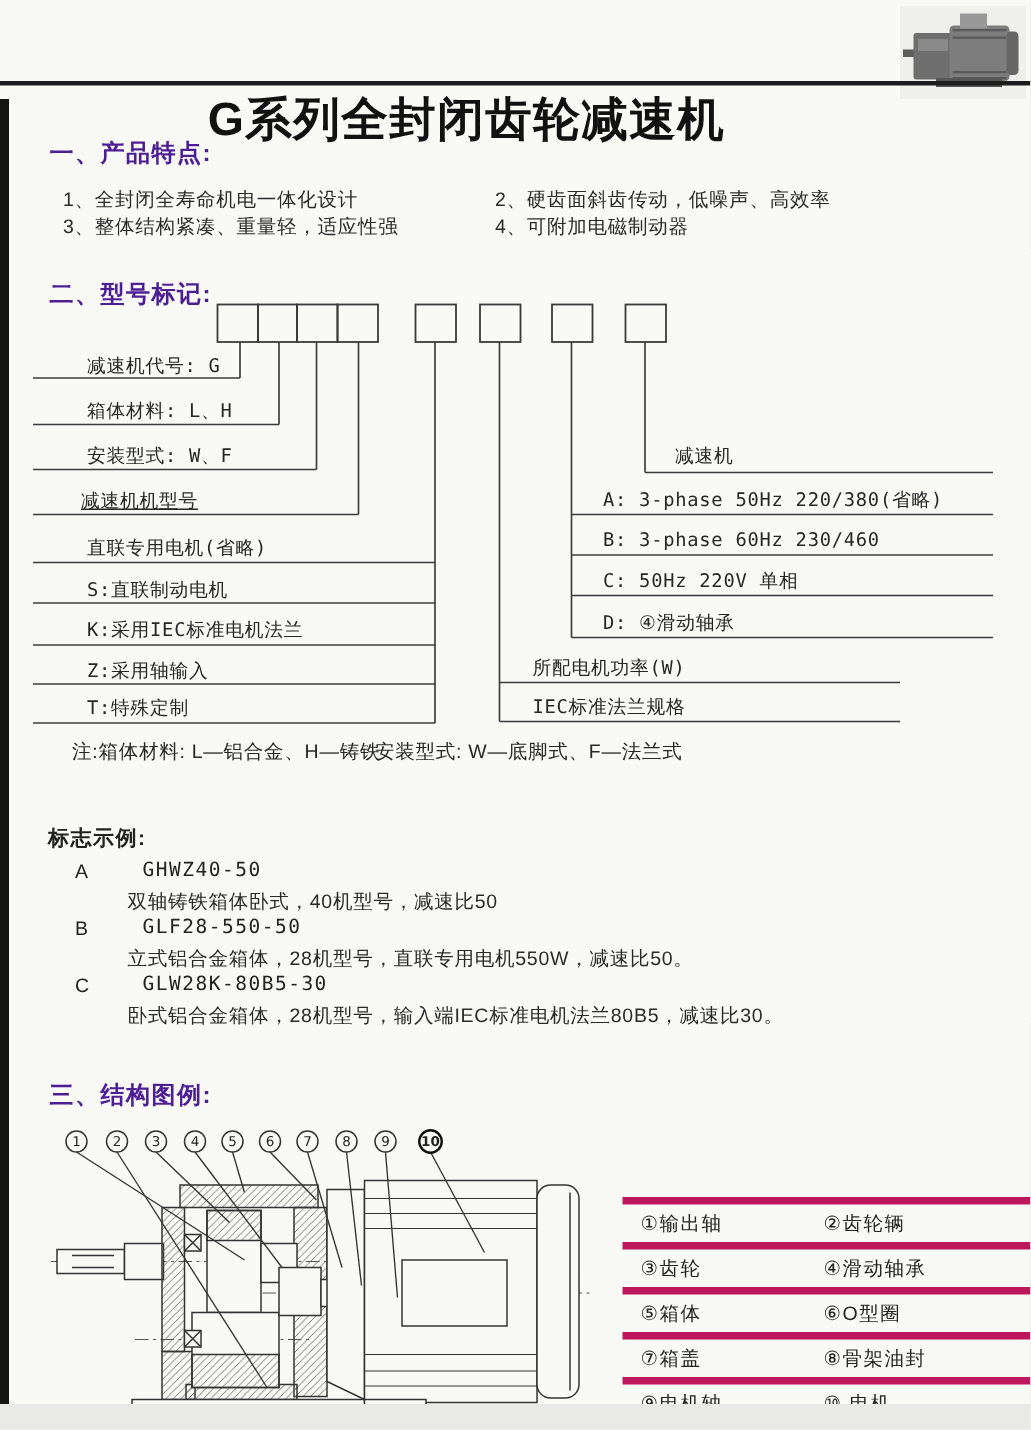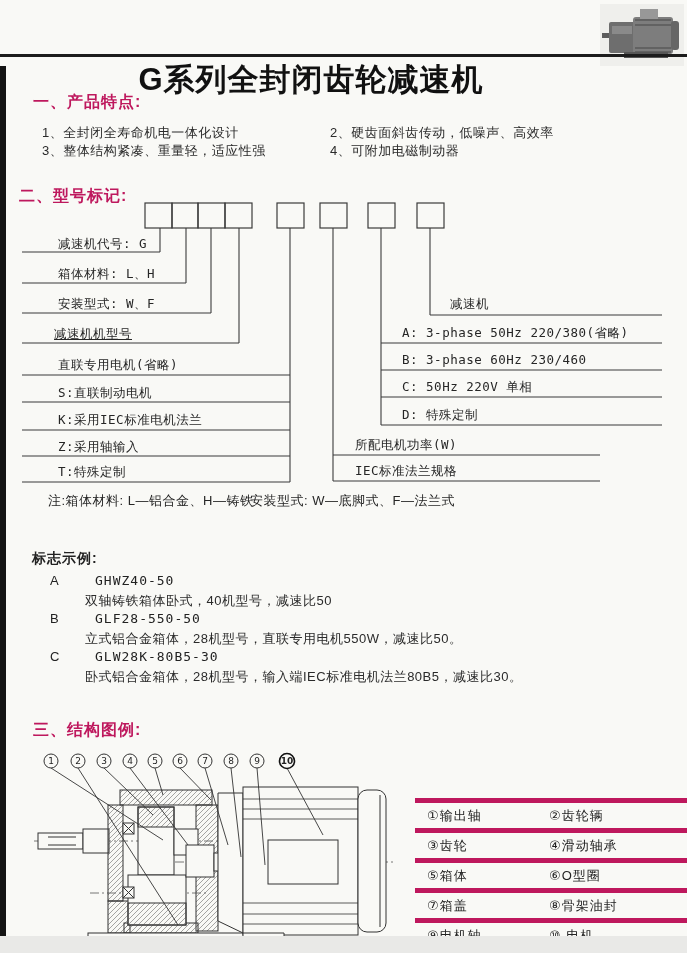--- a/index.html
+++ b/index.html
@@ -11,21 +11,21 @@
     color:#242424;
   }
   .abs{position:absolute;}
   .nowrap{white-space:nowrap;}
   .scan-strip{background:#141414;}
   .rule{background:#1c1c1c;}
   .page-title{
     font-size:31px;font-weight:bold;letter-spacing:1px;
     text-align:center;color:#111;
   }
-  .sec-heading{font-size:16px;font-weight:bold;color:#be185d;letter-spacing:1px;}
+  .sec-heading{font-size:16px;font-weight:bold;color:#4c1d95;letter-spacing:1px;}
   .feat{font-size:13px;color:#2a2a2a;letter-spacing:0.5px;}
   .dlabel{font-size:12.5px;color:#262626;letter-spacing:0.5px;}
   .mono{font-family:"DejaVu Sans Mono","Liberation Mono",monospace;margin-left:10px;}
   .note{font-size:13px;color:#262626;letter-spacing:0.5px;}
   .ex-head{font-size:14px;font-weight:bold;color:#222;letter-spacing:1px;}
   .ex-key{font-size:13px;color:#222;}
   .ex-code{font-size:13px;color:#222;letter-spacing:1px;}
   .ex-desc{font-size:13px;color:#2a2a2a;letter-spacing:0.5px;}
   .parts-table{width:272px;border-bottom:1px solid #3f3f3f;}
   .prow{display:flex;height:25px;align-items:center;border-top:5px solid #be185d;}
@@ -59,21 +59,21 @@
   <div class="abs rule" style="left:0;top:54px;width:687px;height:3px;"></div>
 
   <div class="abs page-title" style="left:0;top:59px;width:622px;">G系列全封闭齿轮减速机</div>
 
   <div class="abs sec-heading" style="left:33px;top:92px;">一、产品特点:</div>
   <div class="abs feat nowrap" style="left:42px;top:124px;">1、全封闭全寿命机电一体化设计</div>
   <div class="abs feat nowrap" style="left:330px;top:124px;">2、硬齿面斜齿传动，低噪声、高效率</div>
   <div class="abs feat nowrap" style="left:42px;top:142px;">3、整体结构紧凑、重量轻，适应性强</div>
   <div class="abs feat nowrap" style="left:330px;top:142px;">4、可附加电磁制动器</div>
 
-  <div class="abs sec-heading" style="left:19px;top:186px;">二、型号标记:</div>
+  <div class="abs sec-heading" style="left:33px;top:186px;">二、型号标记:</div>
 
   <div class="abs" style="left:0;top:195px;width:687px;height:315px;">
     <svg width="687" height="315" viewBox="0 0 687 315">
       <g stroke="#3b3b3b" stroke-width="1.2" fill="none">
         <rect x="145" y="8" width="27" height="25"></rect>
         <rect x="172" y="8" width="26" height="25"></rect>
         <rect x="198" y="8" width="27" height="25"></rect>
         <rect x="225" y="8" width="27" height="25"></rect>
         <rect x="277" y="8" width="27" height="25"></rect>
         <rect x="320" y="8" width="27" height="25"></rect>
@@ -120,21 +120,21 @@
     <div class="abs dlabel mono nowrap" style="left:48px;top:190px;">S:直联制动电机</div>
     <div class="abs dlabel mono nowrap" style="left:48px;top:217px;">K:采用IEC标准电机法兰</div>
     <div class="abs dlabel mono nowrap" style="left:48px;top:244px;">Z:采用轴输入</div>
     <div class="abs dlabel mono nowrap" style="left:48px;top:269px;">T:特殊定制</div>
 
     
     <div class="abs dlabel mono nowrap" style="left:440px;top:101px;text-align:right;">减速机</div>
     <div class="abs dlabel mono nowrap" style="left:392px;top:130px;">A: 3-phase 50Hz 220/380(省略)</div>
     <div class="abs dlabel mono nowrap" style="left:392px;top:157px;">B: 3-phase 60Hz 230/460</div>
     <div class="abs dlabel mono nowrap" style="left:392px;top:184px;">C: 50Hz 220V 单相</div>
-    <div class="abs dlabel mono nowrap" style="left:392px;top:212px;">D: 特殊定制</div>
+    <div class="abs dlabel mono nowrap" style="left:392px;top:212px;">D: ④滑动轴承</div>
     <div class="abs dlabel mono nowrap" style="left:345px;top:242px;">所配电机功率(W)</div>
     <div class="abs dlabel mono nowrap" style="left:345px;top:268px;">IEC标准法兰规格</div>
   </div>
 
   <div class="abs note nowrap" style="left:48px;top:492px;">注:箱体材料: L—铝合金、H—铸铁</div>
   <div class="abs note nowrap" style="left:250px;top:492px;">安装型式: W—底脚式、F—法兰式</div>
 
   <div class="abs ex-head" style="left:32px;top:550px;">标志示例:</div>
 
   <div class="abs ex-key" style="left:50px;top:573px;">A</div>

